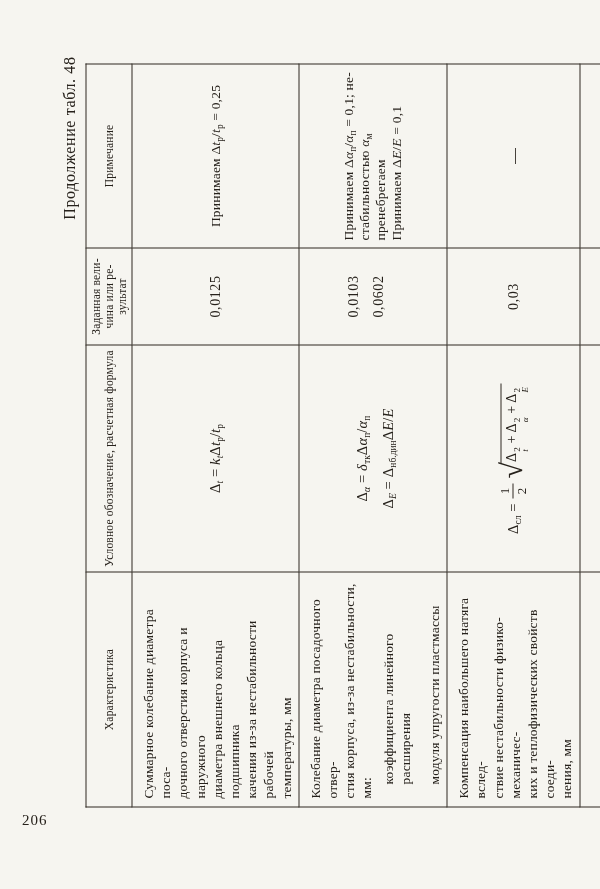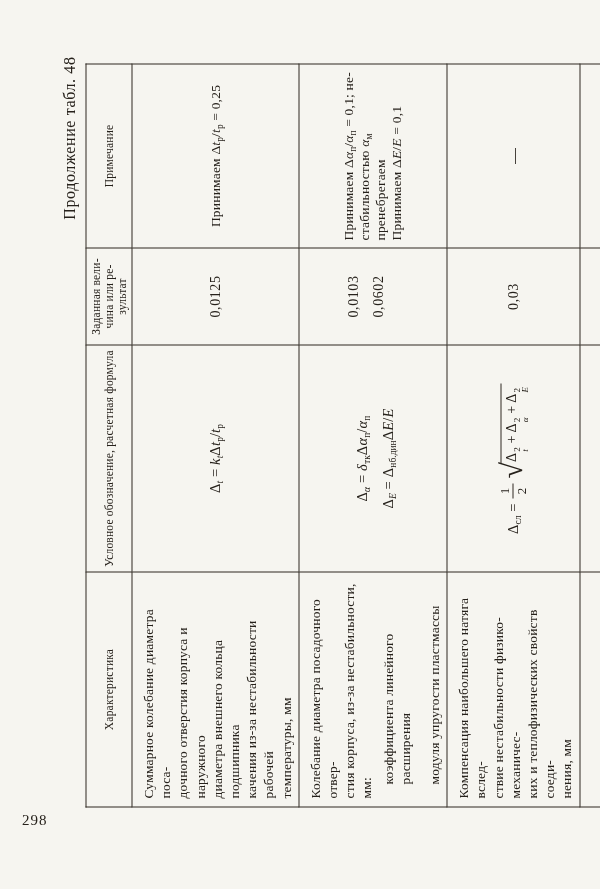--- a/index.html
+++ b/index.html
@@ -192,14 +192,14 @@
           </td>
           <td class="note dash">
             
           </td>
         </tr>
 
       </tbody>
     </table>
   </div>
 
-  <div class="page-num">298</div>
+  <div class="page-num">206</div>
 </div>
 
 </body></html>

